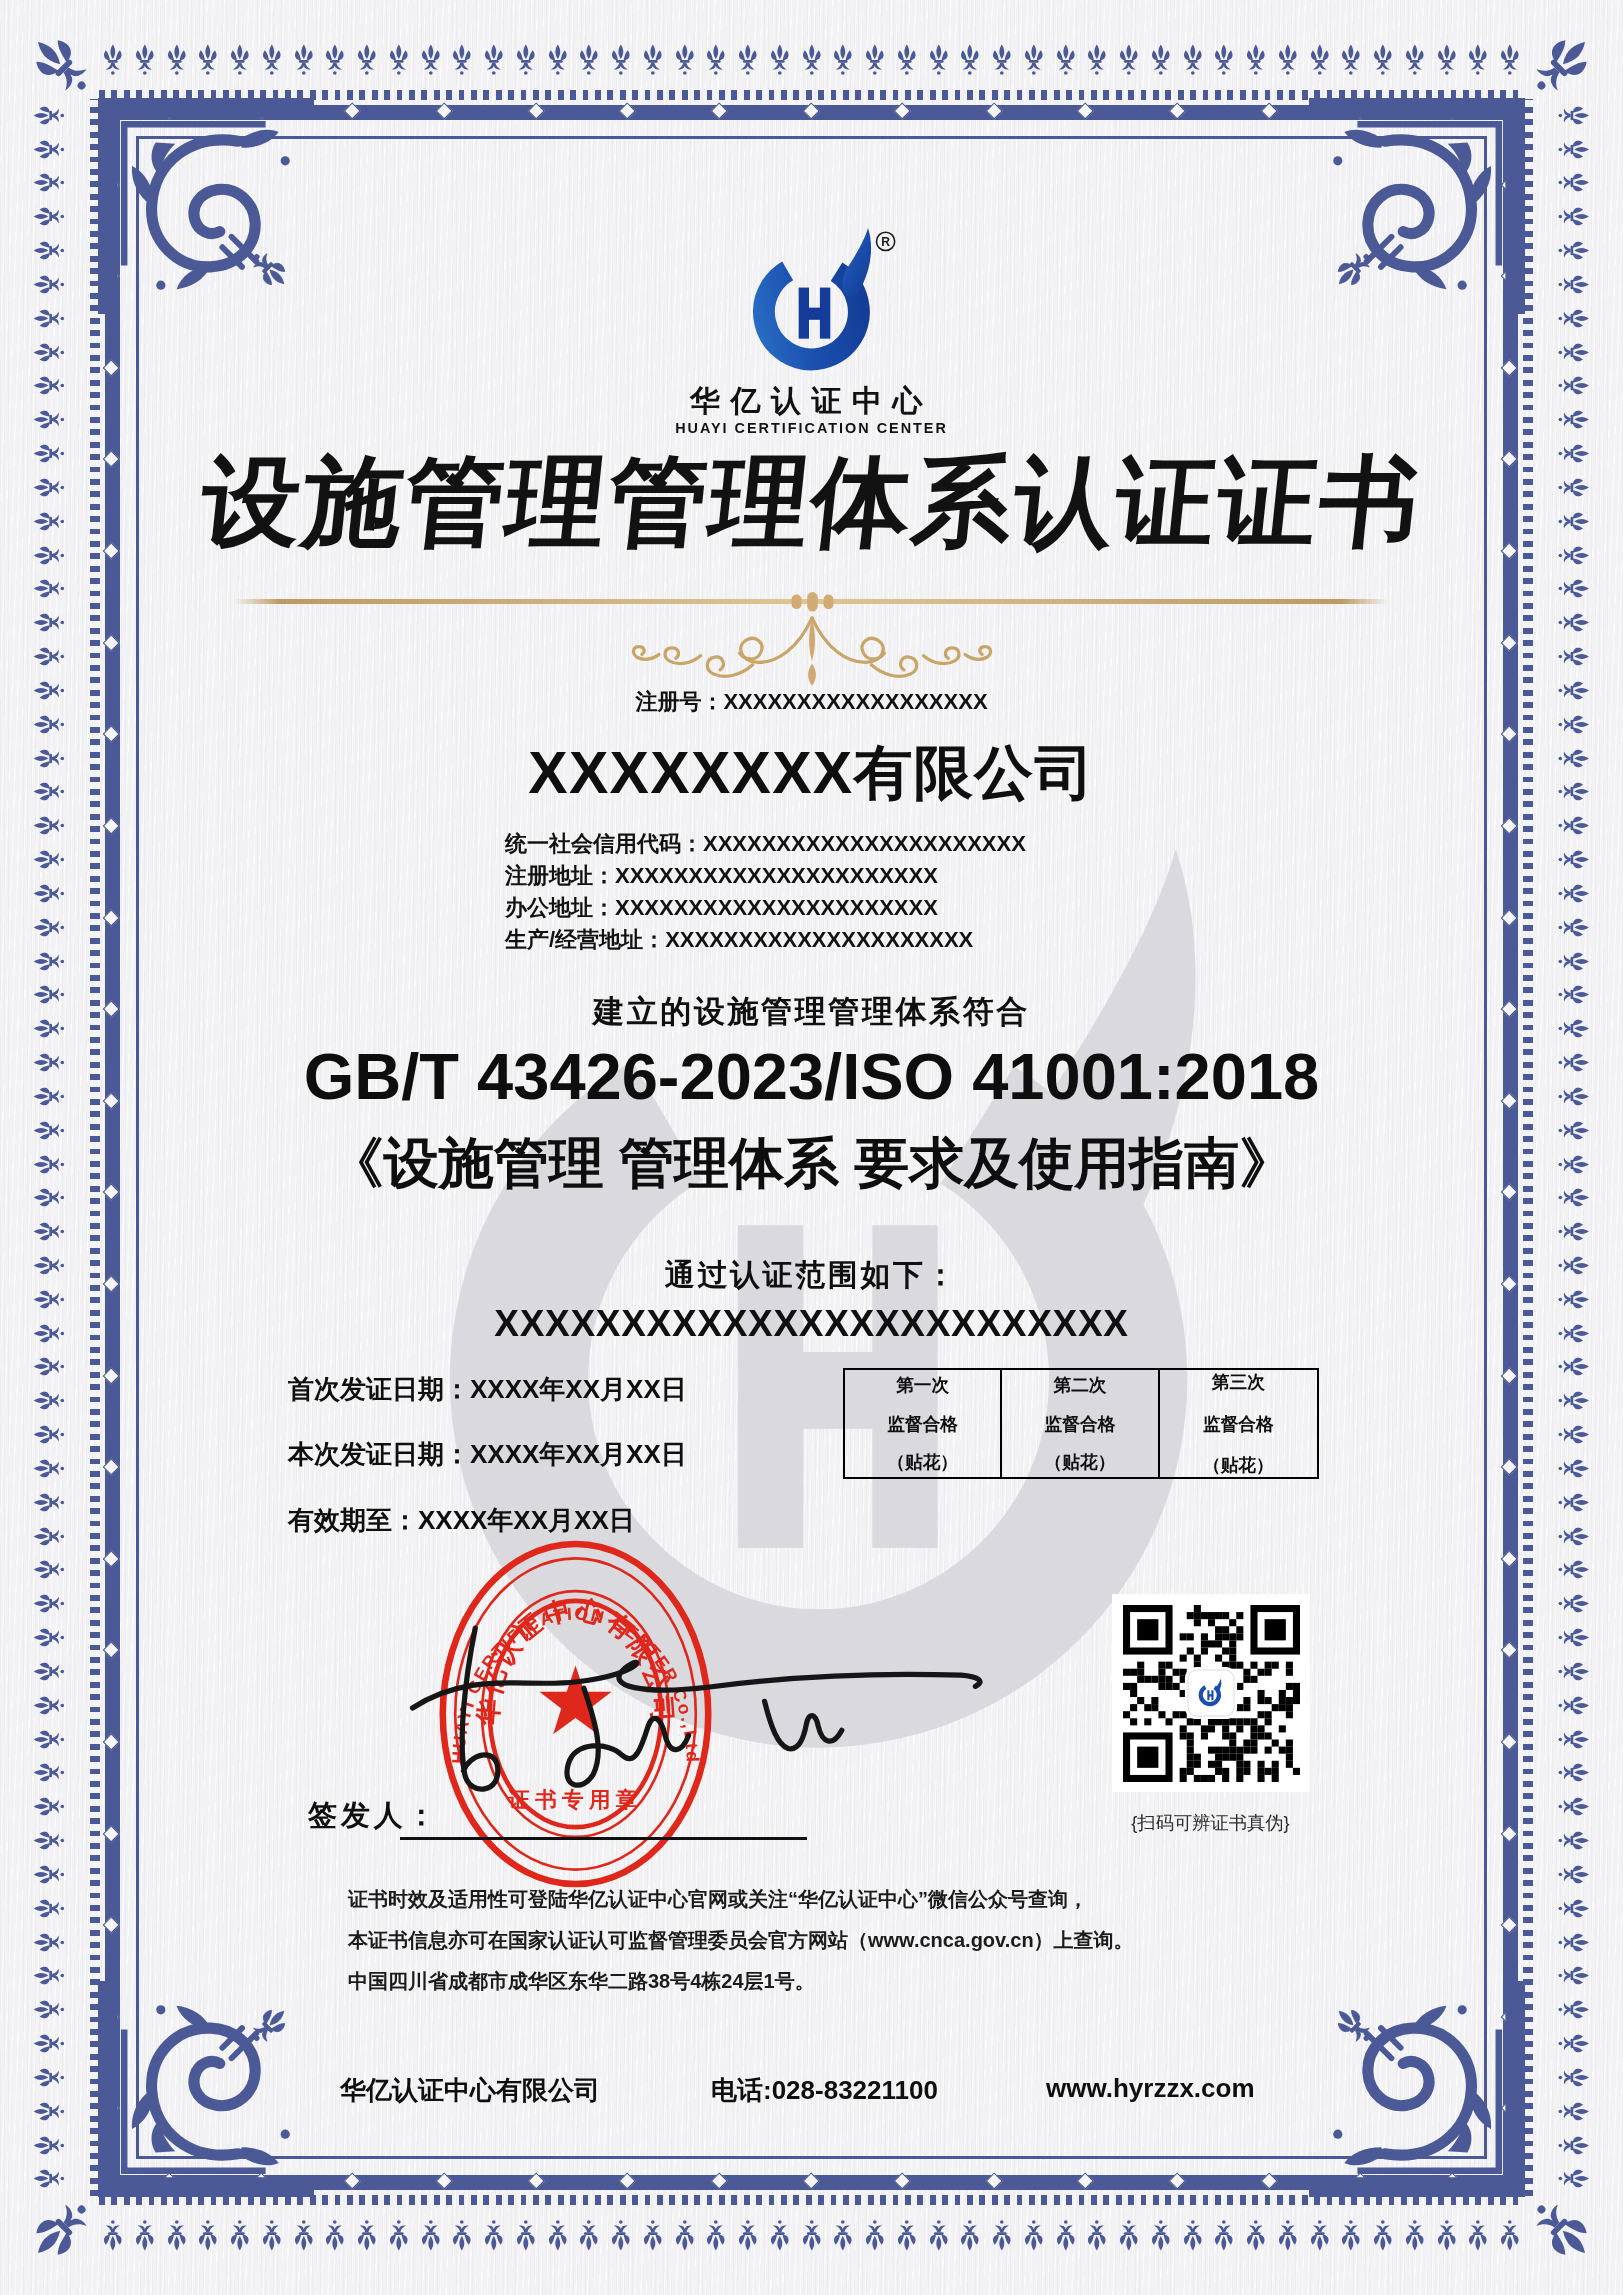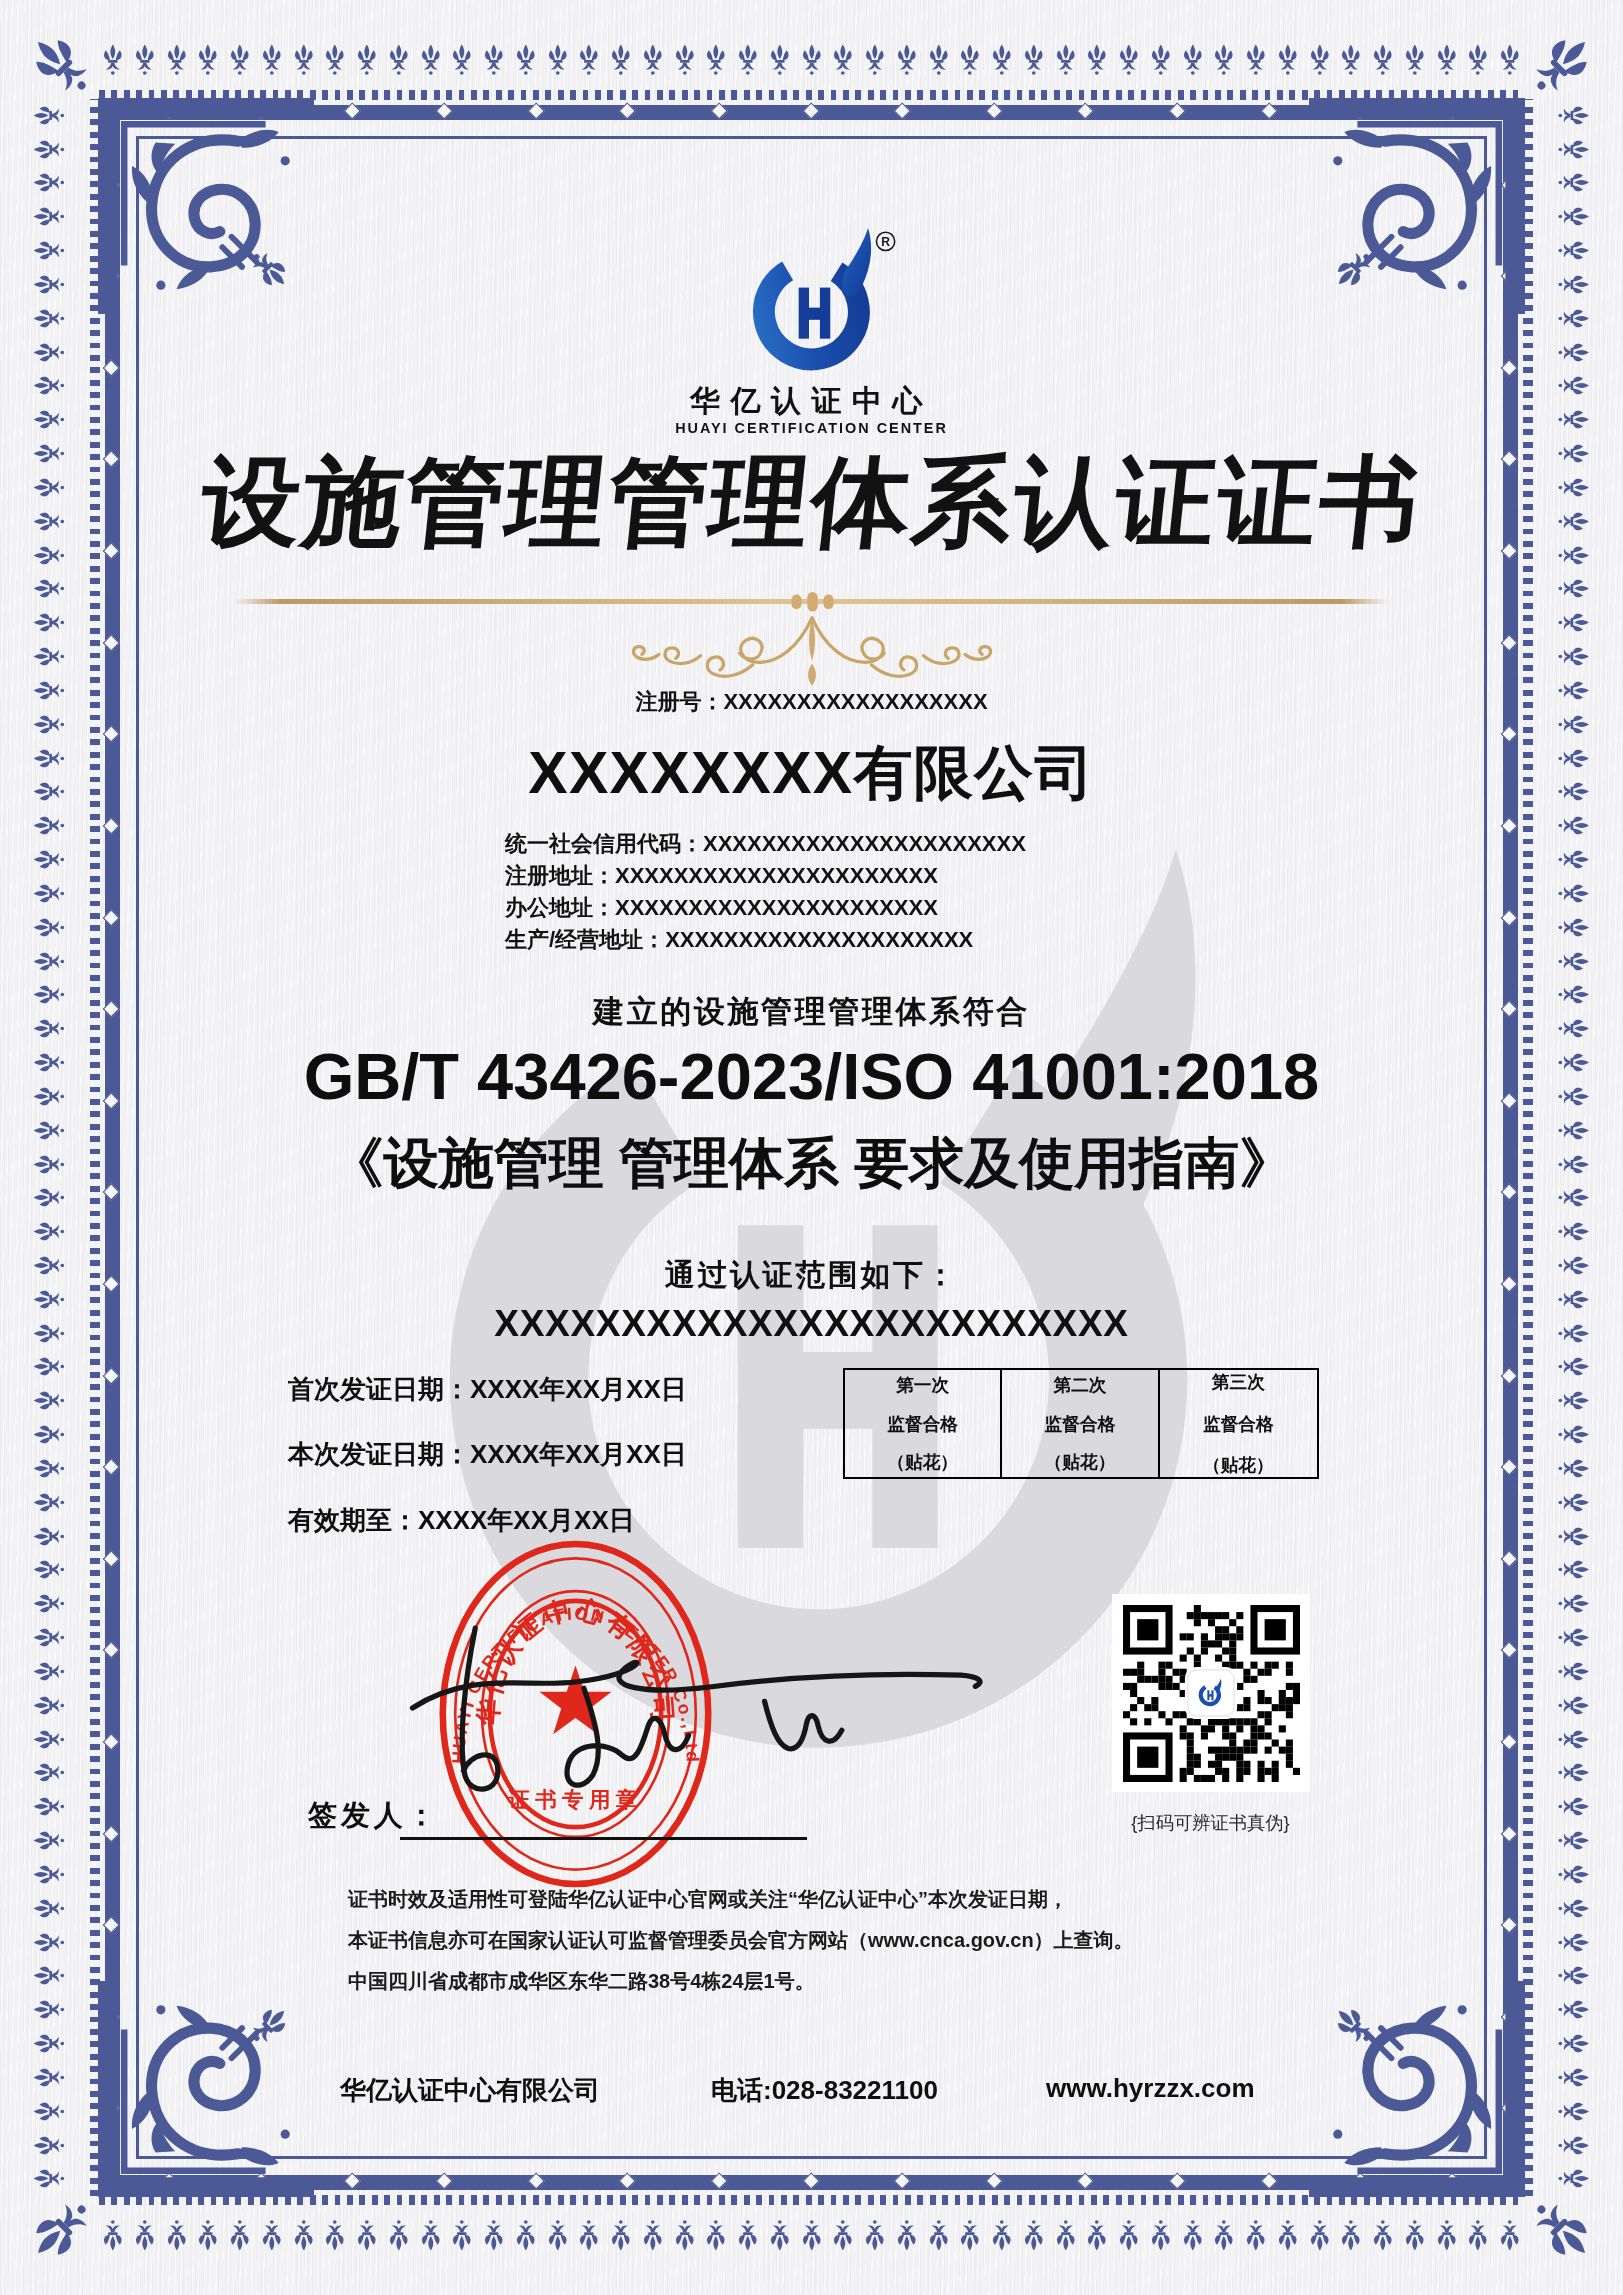--- a/index.html
+++ b/index.html
@@ -1232,21 +1232,21 @@
       </svg>
     <div class="qr-logo">
       <svg width="35" height="30" viewBox="0 0 300 250">
           <use href="#hylogo" fill="#1b4fae" stroke="#1b4fae"></use>
         </svg>
     </div>
   </div>
   <div class="qr-caption">{扫码可辨证书真伪}</div>
 
   <div class="notes">
-    <div>证书时效及适用性可登陆华亿认证中心官网或关注“华亿认证中心”本次发证日期，</div>
+    <div>证书时效及适用性可登陆华亿认证中心官网或关注“华亿认证中心”微信公众号查询，</div>
     <div>本证书信息亦可在国家认证认可监督管理委员会官方网站（www.cnca.gov.cn）上查询。</div>
     <div>中国四川省成都市成华区东华二路38号4栋24层1号。</div>
   </div>
 
   <div class="footer">
     <span class="footer-company">华亿认证中心有限公司</span>
     <span class="footer-phone">电话:028-83221100</span>
     <span class="footer-site">www.hyrzzx.com</span>
   </div>
 </div>

